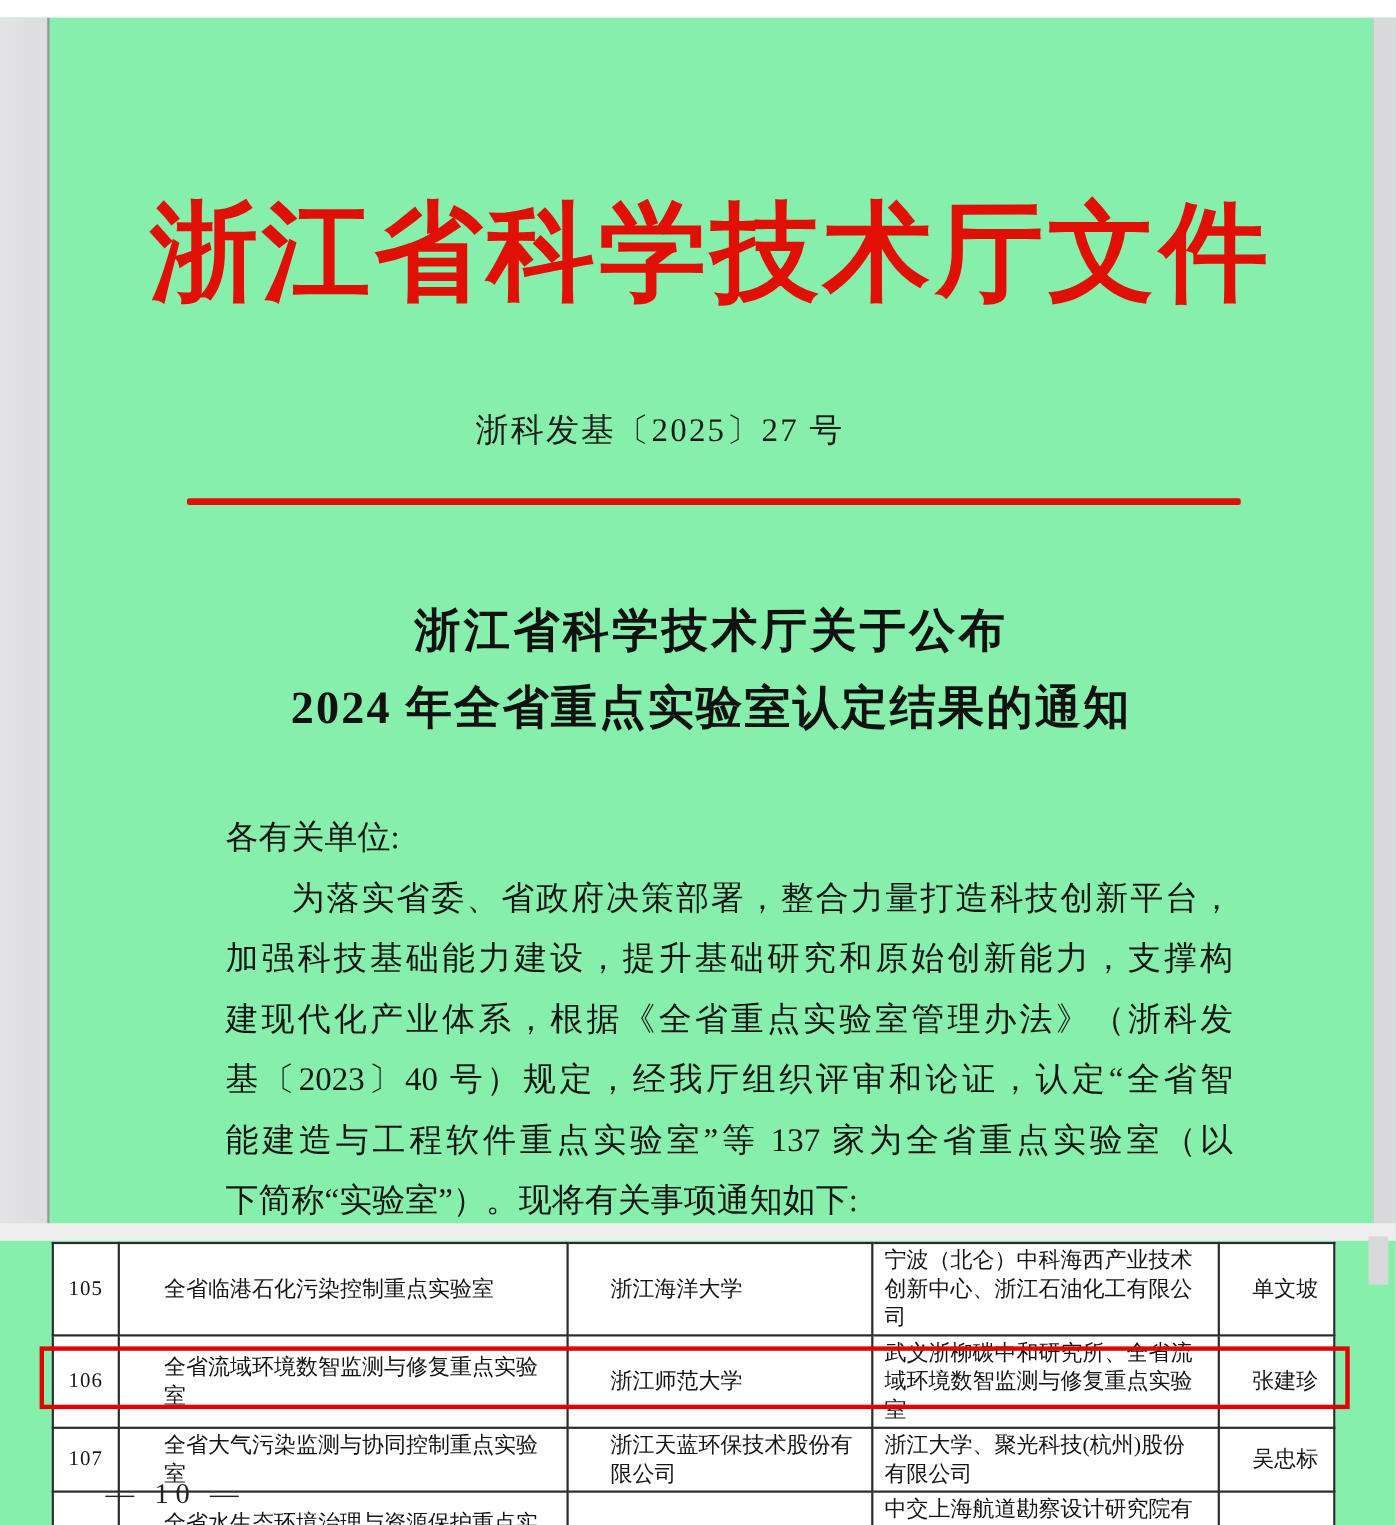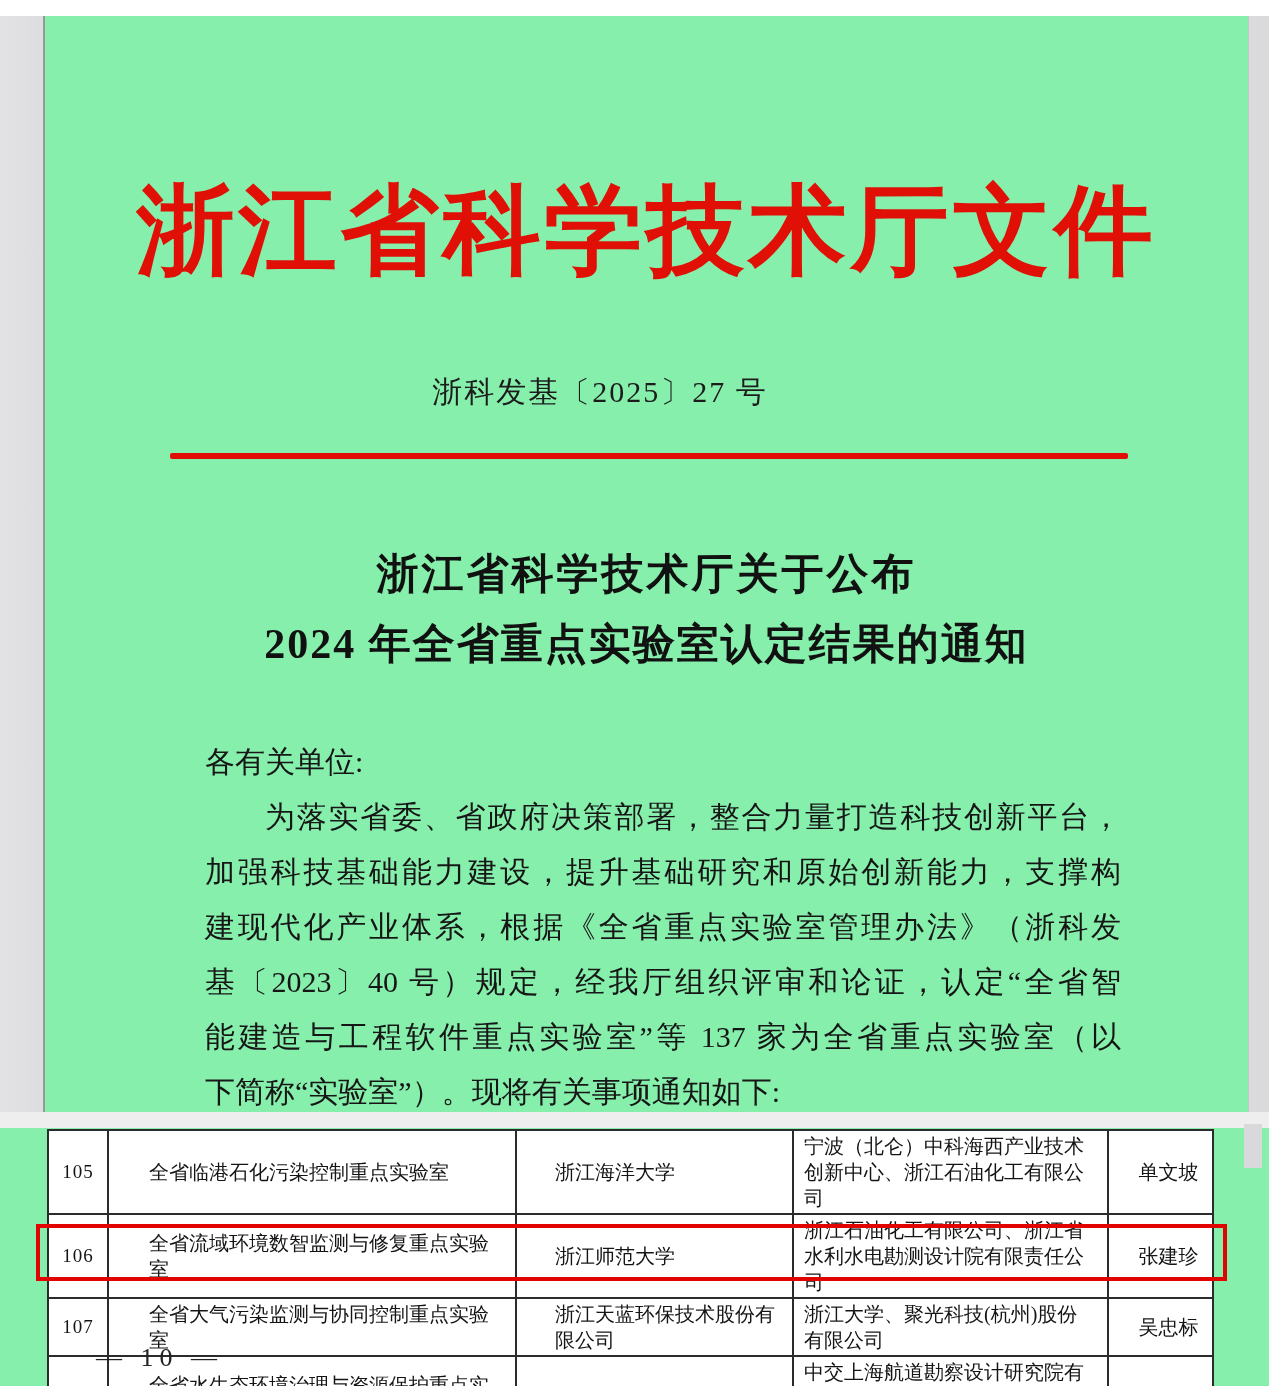--- a/index.html
+++ b/index.html
@@ -150,21 +150,21 @@
         <td class="c-no">105</td>
         <td class="c-lab">全省临港石化污染控制重点实验室</td>
         <td class="c-inst">浙江海洋大学</td>
         <td class="c-part">宁波（北仑）中科海西产业技术创新中心、浙江石油化工有限公司</td>
         <td class="c-dir">单文坡</td>
       </tr>
       <tr class="r-short">
         <td class="c-no">106</td>
         <td class="c-lab">全省流域环境数智监测与修复重点实验室</td>
         <td class="c-inst">浙江师范大学</td>
-        <td class="c-part">浙江石油化工有限公司、浙江省水利水电勘测设计院有限责任公司</td>
+        <td class="c-part">武义浙柳碳中和研究所、全省流域环境数智监测与修复重点实验室</td>
         <td class="c-dir">张建珍</td>
       </tr>
       <tr class="r-tall">
         <td class="c-no">107</td>
         <td class="c-lab">全省大气污染监测与协同控制重点实验室</td>
         <td class="c-inst">浙江天蓝环保技术股份有限公司</td>
         <td class="c-part">浙江大学、聚光科技(杭州)股份有限公司</td>
         <td class="c-dir">吴忠标</td>
       </tr>
       <tr class="r-short">

